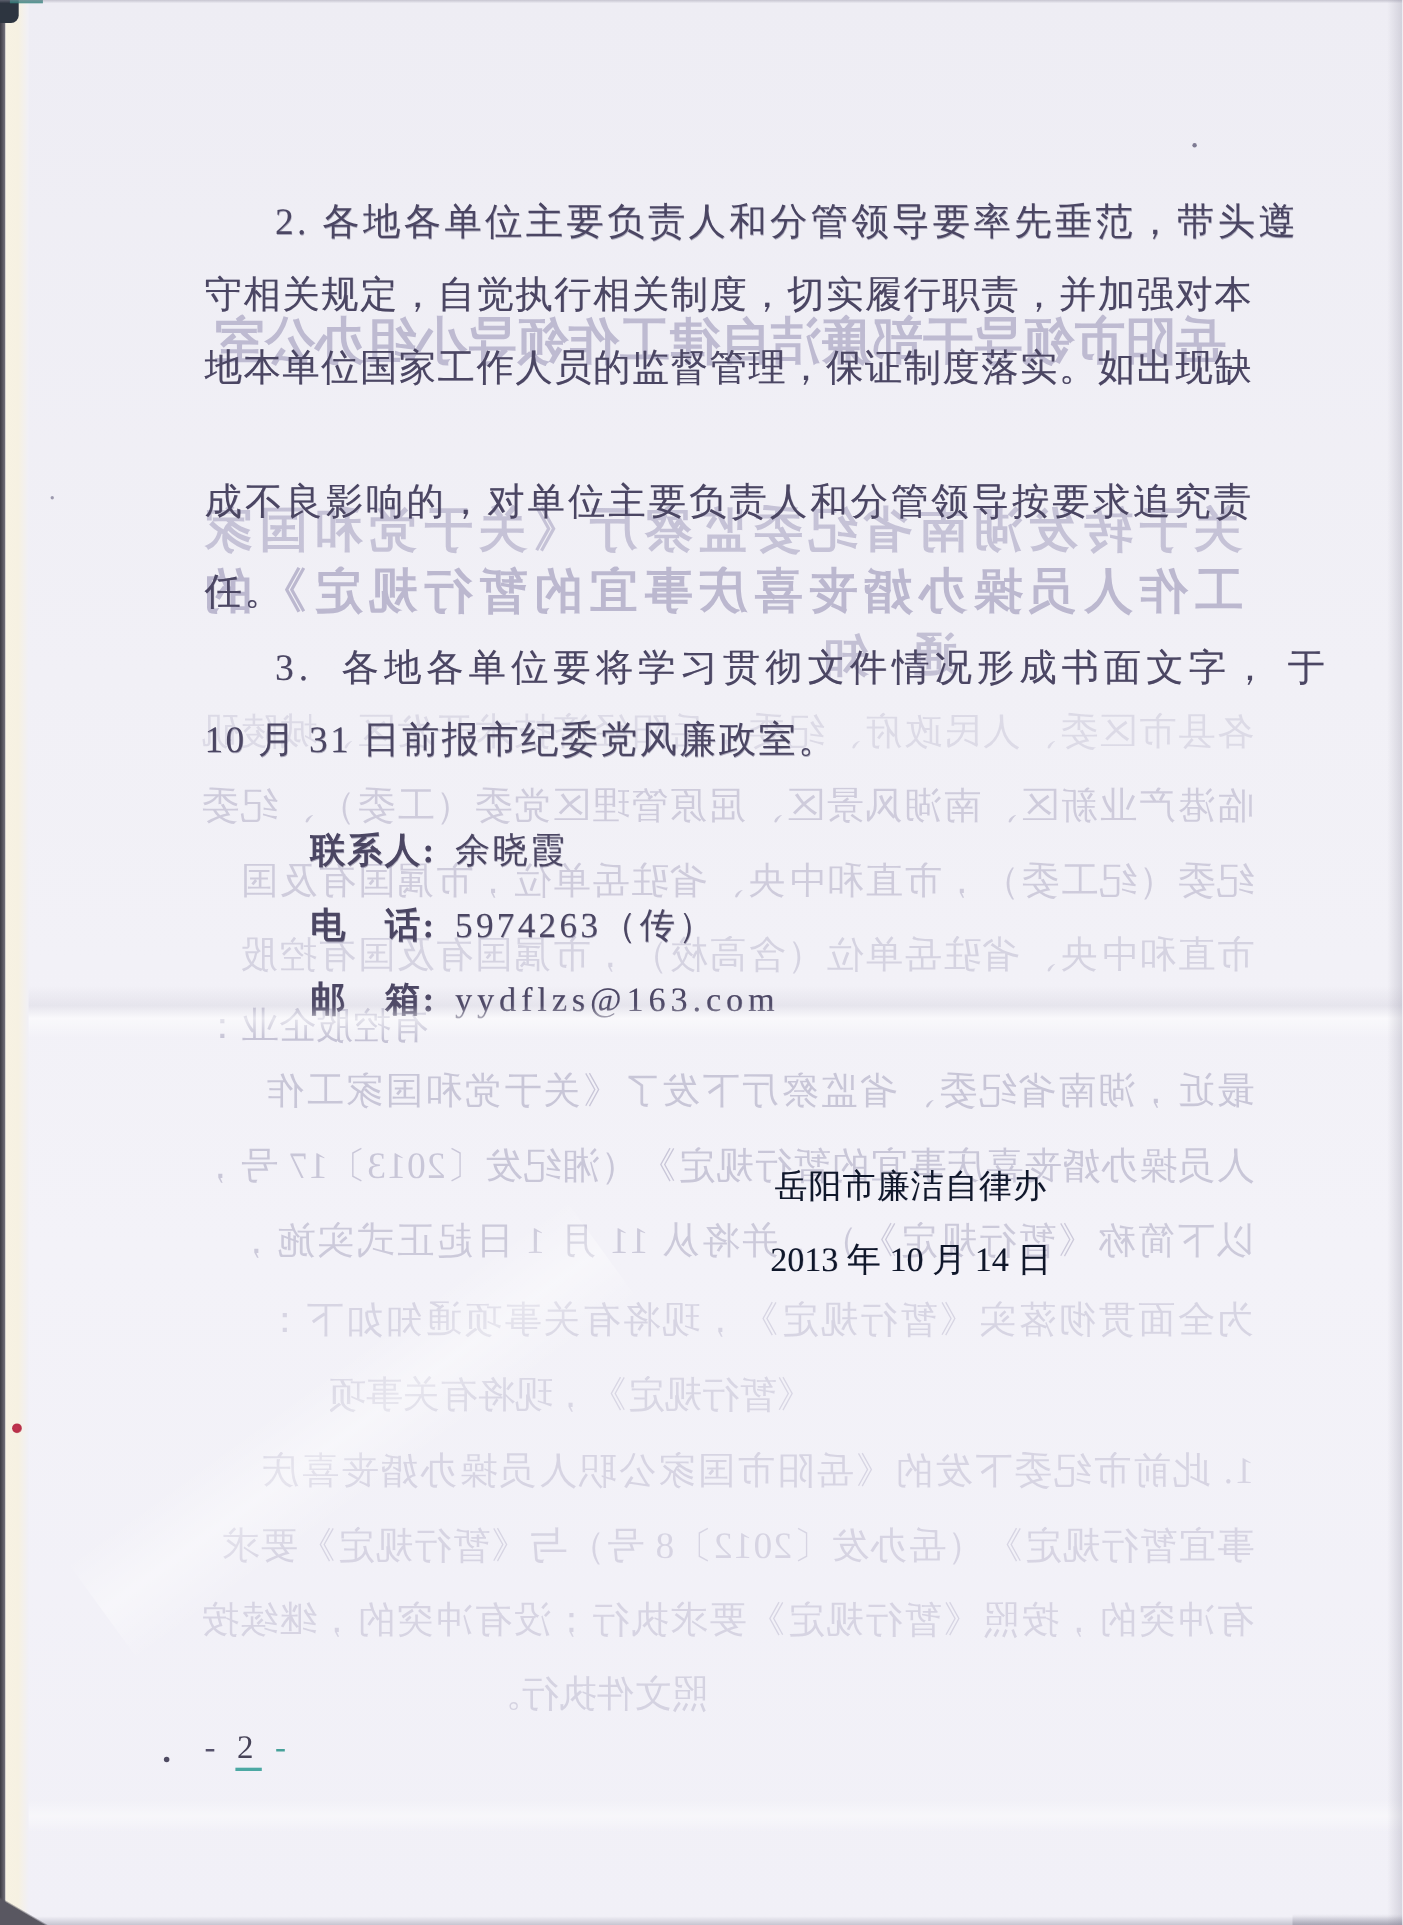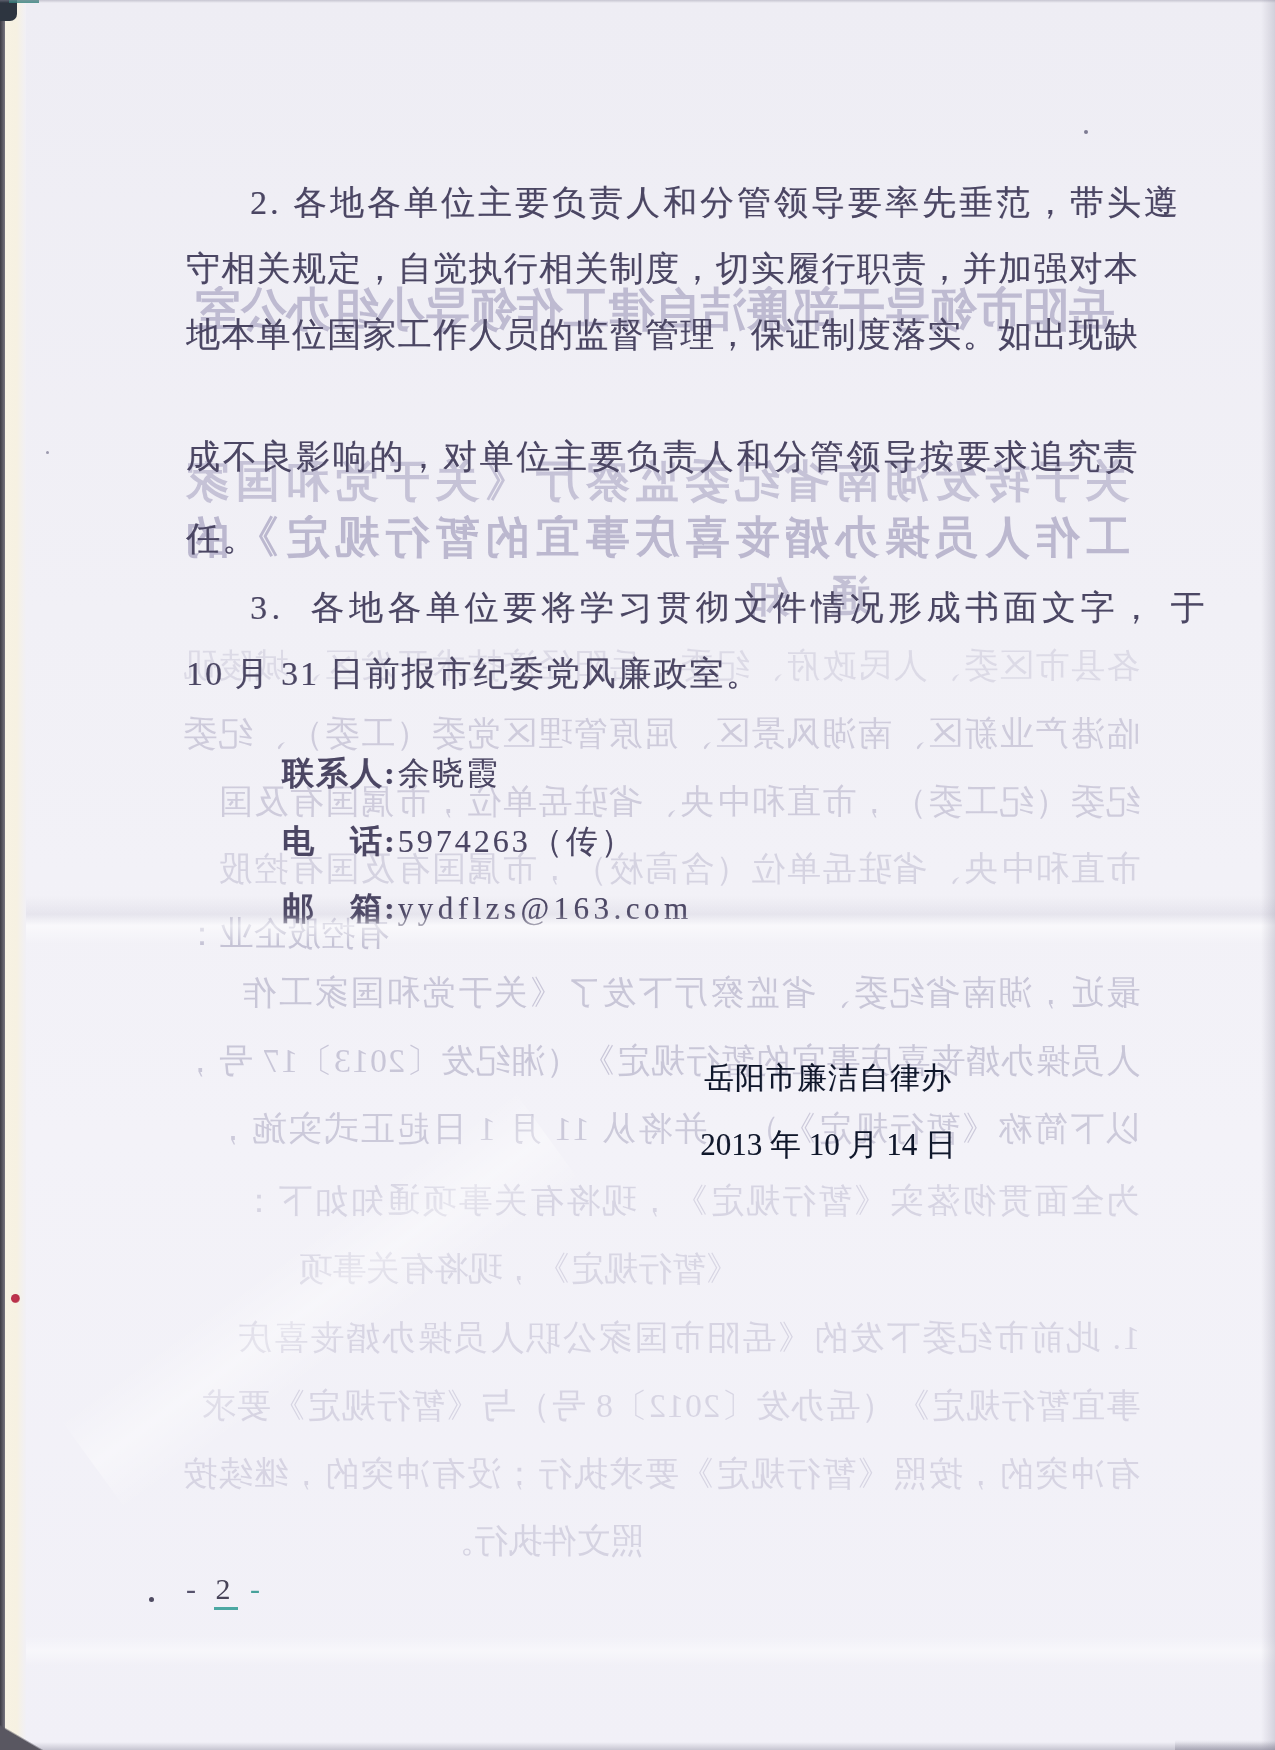--- a/index.html
+++ b/index.html
@@ -28,21 +28,21 @@
     background:linear-gradient(180deg,rgba(255,255,255,0),rgba(255,255,255,.45) 50%,rgba(255,255,255,0));}
   .crease-d{position:absolute;left:40px;top:1020px;width:560px;height:560px;transform:rotate(-36deg);
     background:linear-gradient(180deg,rgba(255,255,255,0) 40%,rgba(255,255,255,.38) 50%,rgba(255,255,255,0) 60%);}
   .red-dot{position:absolute;left:11px;top:1294px;width:9px;height:9px;border-radius:50%;
     background:radial-gradient(circle at 45% 45%,#c23350 0%,#b73048 55%,rgba(183,48,72,0) 100%);}
   .speck{position:absolute;border-radius:50%;}
   
   .ln{position:absolute;font-size:34px;line-height:1.05;color:#4b4663;white-space:pre;
       text-shadow:0.4px 0.4px 0.3px rgba(70,64,100,.40);}
   .contact .lbl{display:inline-block;font-weight:bold;}
-  .contact .val{display:inline-block;margin-left:1px;}
+  .contact .val{display:inline-block;margin-left:17px;}
   .sig{position:absolute;left:648px;width:360px;text-align:center;font-size:30px;color:#0f172a;white-space:pre;
       text-shadow:0.4px 0.4px 0.3px rgba(70,64,100,.40);}
   .pgnum{position:absolute;left:186px;top:1572px;font-size:30px;color:#56526c;letter-spacing:6px;white-space:pre;}
   .pgnum .n{color:#474358;position:relative;}
   .pgnum .n::after{content:"";position:absolute;left:-2px;bottom:-5px;width:24px;height:3px;background:#2f9b94;opacity:.85;}
   .pgnum .h2{color:#46a19a;}
   
   .bt{position:absolute;transform:scaleX(-1);color:#554e80;white-space:pre;line-height:1.05;overflow:hidden;
       font-weight:500;}
   .bt.full{left:168px;width:972px;}

